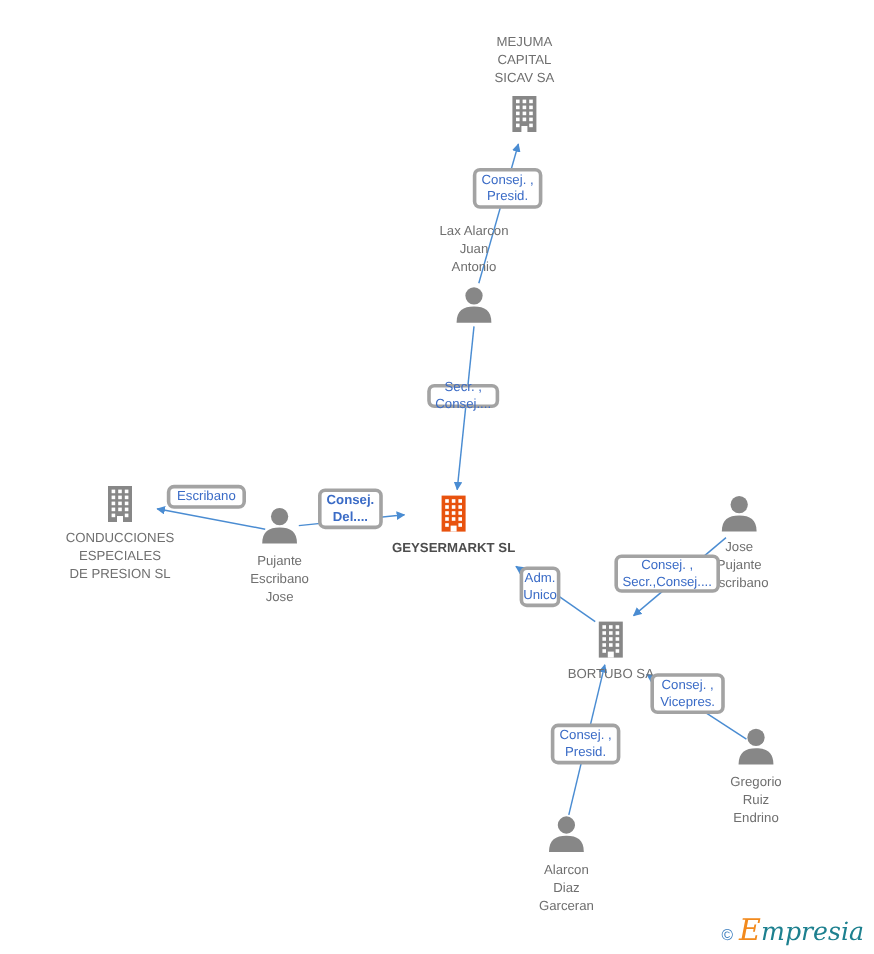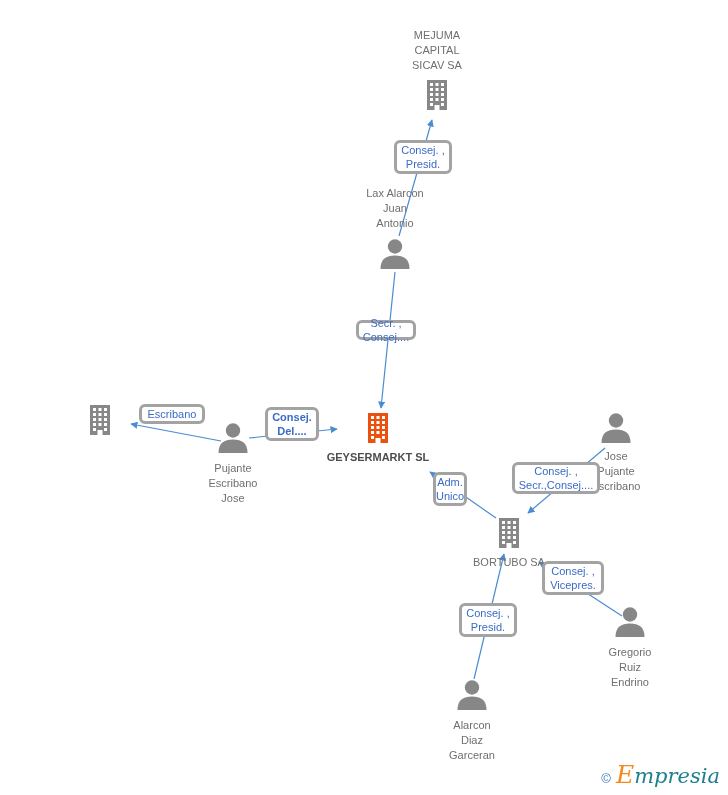--- a/index.html
+++ b/index.html
@@ -154,20 +154,23 @@
             <rect x="21" y="15" width="3" height="3"></rect>
             <rect x="10" y="20" width="3" height="3"></rect>
             <rect x="15.5" y="20" width="3" height="3"></rect>
             <rect x="21" y="20" width="3" height="3"></rect>
             <rect x="10" y="25" width="3" height="3"></rect>
             <rect x="21" y="25" width="3" height="3"></rect>
             <rect x="14.5" y="27" width="5" height="5"></rect>
           </g>
         </svg>
     </span>
+    <div class="nlabel">CONDUCCIONES
+ESPECIALES
+DE PRESION SL</div>
   </div>
 
   <div class="node" style="left:233px; top:420px;">
     <span class="icon">
       <svg width="36" height="36" viewBox="0 0 36 36" fill="#878787">
           <circle cx="18" cy="10.5" r="7.2"></circle>
           <path d="M3.5,33 C3.5,23 9,19.5 18,19.5 C27,19.5 32.5,23 32.5,33 Z"></path>
         </svg>
     </span>
     <div class="nlabel">Pujante

